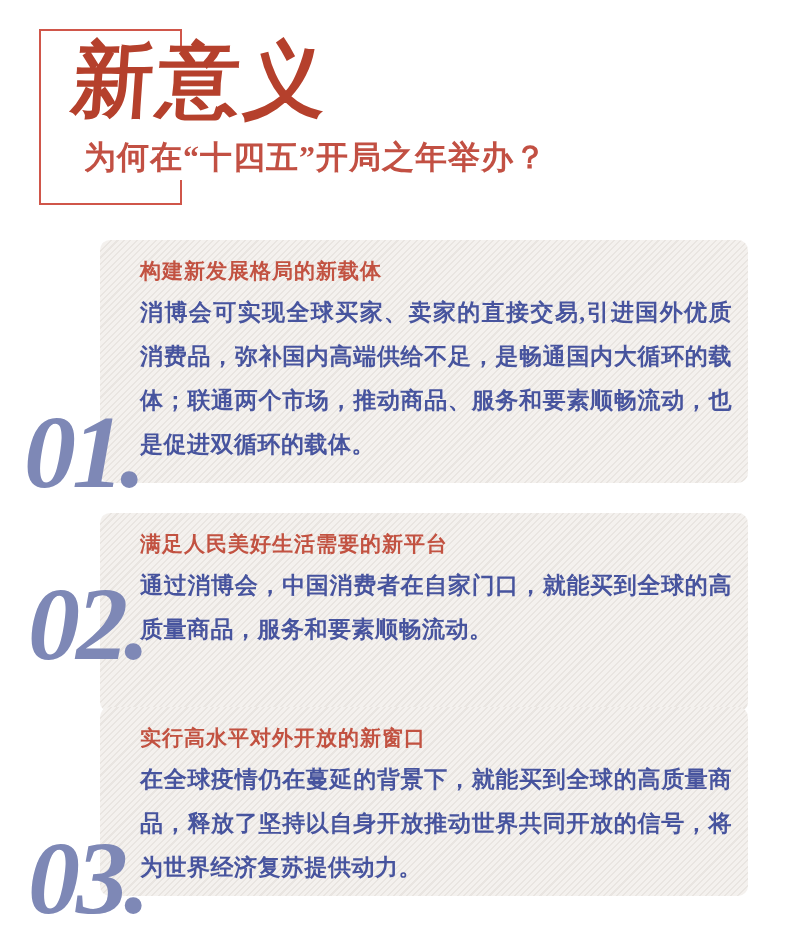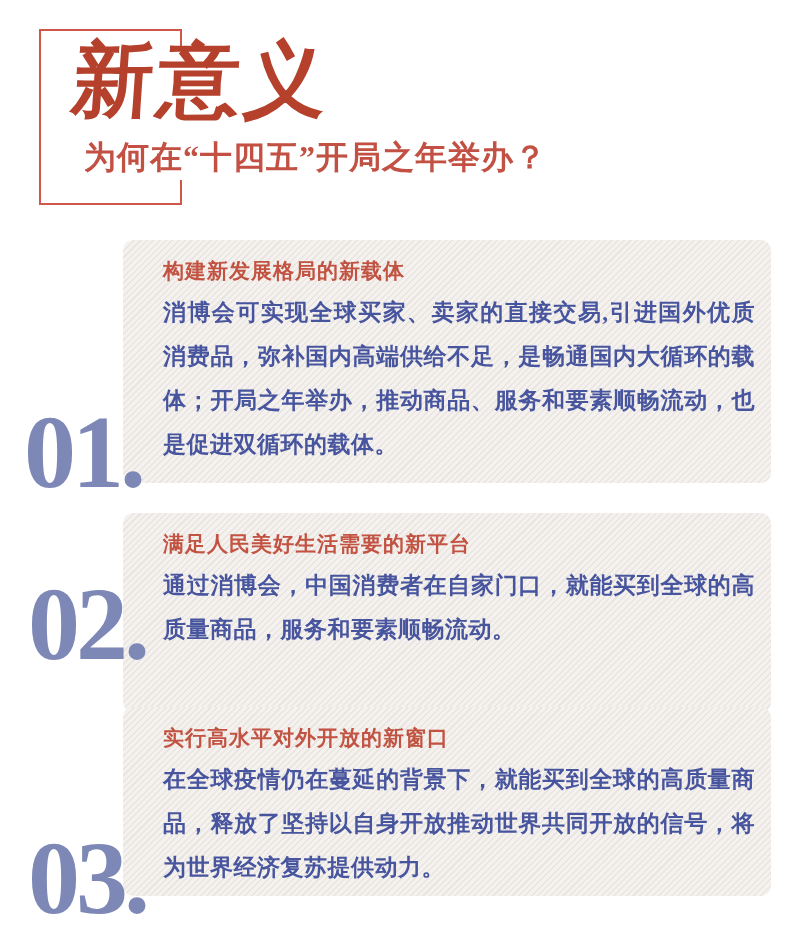--- a/index.html
+++ b/index.html
@@ -56,21 +56,20 @@
     position: absolute;
     left: 100px;
     width: 648px;
     box-sizing: border-box;
     border-radius: 10px;
     background: repeating-linear-gradient(
       135deg,
       #f4f1ee 0px, #f4f1ee 3px,
       #e9e5e1 3px, #e9e5e1 4.5px
     );
-    margin-left: 23px;
   }
   .card-1 { top: 240px; height: 243px; }
   .card-2 { top: 513px; height: 199px; }
   .card-3 { top: 707px; height: 189px; }
 
   .card-title {
     margin: 17px 20px 6px 40px;
     font-size: 21px;
     font-weight: bold;
     color: #c25241;
@@ -83,20 +82,21 @@
     color: #47549e;
     line-height: 44px;
     text-align: justify;
     letter-spacing: 0.5px;
   }
 
   .big-number {
     position: absolute;
     margin: 0;
     font-family: "Liberation Serif", "DejaVu Serif", serif;
+    font-style: italic;
     font-weight: bold;
     font-size: 104px;
     line-height: 1;
     color: #7e88b6;
     letter-spacing: -4px;
   }
   .num-1 { left: 24px; top: 400px; }
   .num-2 { left: 28px; top: 572px; }
   .num-3 { left: 28px; top: 826px; }
 </style>
@@ -109,21 +109,21 @@
     <div class="frame">
       <span class="frame-right-top"></span>
       <span class="frame-right-bottom"></span>
     </div>
     <h1 class="calligraphy">新意义</h1>
     <h2 class="subtitle">为何在“十四五”开局之年举办？</h2>
   </header>
 
   <section class="card card-1">
     <h3 class="card-title">构建新发展格局的新载体</h3>
-    <p class="card-body">消博会可实现全球买家、卖家的直接交易,引进国外优质消费品，弥补国内高端供给不足，是畅通国内大循环的载体；开局之年举办，推动商品、服务和要素顺畅流动，也是促进双循环的载体。</p>
+    <p class="card-body">消博会可实现全球买家、卖家的直接交易,引进国外优质消费品，弥补国内高端供给不足，是畅通国内大循环的载体；联通两个市场，推动商品、服务和要素顺畅流动，也是促进双循环的载体。</p>
   </section>
   <p class="big-number num-1">01.</p>
 
   <section class="card card-2">
     <h3 class="card-title">满足人民美好生活需要的新平台</h3>
     <p class="card-body">通过消博会，中国消费者在自家门口，就能买到全球的高质量商品，服务和要素顺畅流动。</p>
   </section>
   <p class="big-number num-2">02.</p>
 
   <section class="card card-3">

